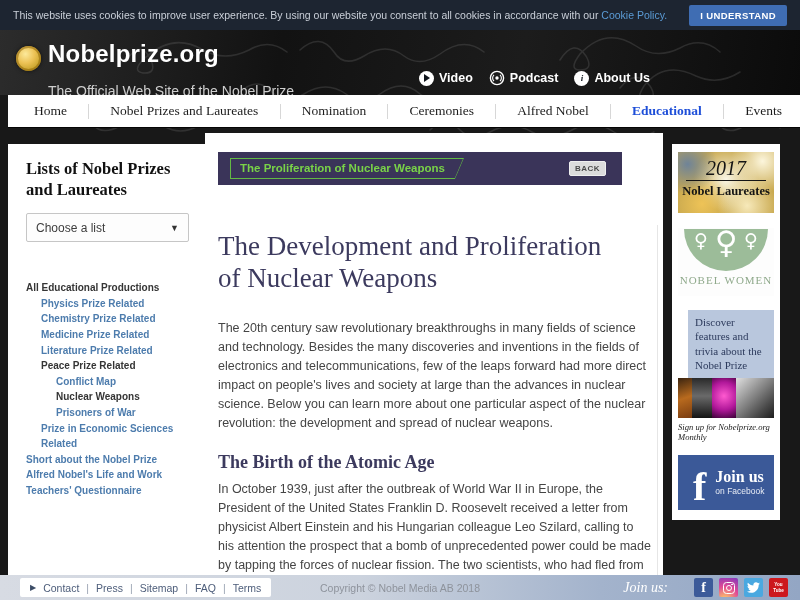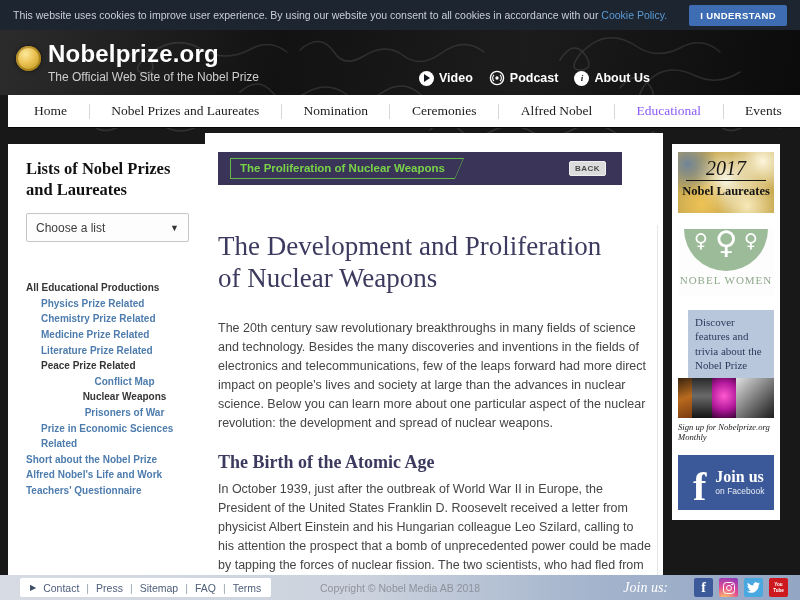--- a/index.html
+++ b/index.html
@@ -17,55 +17,55 @@
 
   
   .header { position:absolute; top:30px; left:0; width:800px; height:65px; z-index:1;
     background:linear-gradient(100deg,#2c2c2c 0%,#121212 35%,#1c1c1c 65%,#0b0b0b 100%); }
   .header .scribbles { position:absolute; top:0; left:0; width:800px; height:115px; pointer-events:none; }
   .brand { position:absolute; left:16px; top:11px; display:flex; align-items:flex-start; cursor:pointer; }
   .medal { width:25px; height:25px; border-radius:50%; margin:5px 7px 0 0;
     background:radial-gradient(circle at 38% 32%, #fce99b 0%, #ecc255 40%, #caa52e 70%, #9d7a12 100%);
     box-shadow:inset 0 0 0 2px rgba(140,100,10,.55), 0 0 4px rgba(0,0,0,.6); }
   .brand-text .site { color:#fff; font-size:24px; font-weight:bold; letter-spacing:.2px; line-height:26px; }
-  .brand-text .tag { color:#cfcfcf; font-size:12px; margin-top:3px; }
+  .brand-text .tag { color:#cfcfcf; font-size:14px; margin-top:16px; }
   .header-links { position:absolute; right:150px; top:40px; display:flex; align-items:center; gap:16px; }
   .hlink { display:flex; align-items:center; gap:5px; color:#fff; font-size:12.5px; font-weight:bold; cursor:pointer; }
   .circle-ic { width:15px; height:15px; border-radius:50%; background:#fff; color:#10151c; display:flex;
     align-items:center; justify-content:center; font-size:9px; }
   .circle-ic.play::before { content:""; display:block; width:0; height:0; border-left:6px solid #10151c;
     border-top:4px solid transparent; border-bottom:4px solid transparent; margin-left:2px; }
   .circle-ic.info { font-family:"Liberation Serif",serif; font-weight:bold; font-style:italic; }
   .searchbox { position:absolute; right:12px; top:68px; width:132px; height:20px; background:#fff; border-radius:2px;
     display:flex; align-items:center; padding:0 5px 0 7px; }
   .searchbox input { flex:1; border:none; outline:none; font-size:11.5px; color:#444; width:100px;
     font-family:"Liberation Sans",sans-serif; background:transparent; }
   .searchbox input::placeholder { color:#8a8a8a; }
   .searchbox svg { flex:none; cursor:pointer; }
 
   
   .nav { position:absolute; top:95px; left:8px; width:800px; height:29px; background:#fff; z-index:2;
     display:flex; align-items:center; justify-content:space-between; padding:16px 26px;
     border-bottom:1px solid #050505; }
   .nav .item { font-family:"Liberation Serif",serif; font-size:13.5px; color:#1c1c1c; cursor:pointer; white-space:nowrap; }
-  .nav .item.active { color:#8b5cf6; }
+  .nav .item.active { color:#1d4ed8;font-weight:bold; }
   .nav .sep { width:1px; height:15px; background:#d7d7d7; }
 
   
   .sidebar { position:absolute; top:144px; left:8px; width:197px; height:431px; background:#fff; z-index:2; padding:15px 12px 0 18px; }
   .sidebar h2 { font-family:"Liberation Serif",serif; font-size:16.5px; line-height:1.25; color:#111; font-weight:bold; }
   .dropdown { margin-top:13px; width:163px; height:29px; border:1px solid #c6c6c6; border-radius:2px; background:#fdfdfd;
     display:flex; align-items:center; padding:0 9px; cursor:pointer; }
   .dropdown .val { font-size:12px; color:#3d3d3d; flex:1; }
   .dropdown .caret { font-size:9px; color:#333; }
   .side-links { margin-top:38px; list-style:none; }
   .side-links li { font-size:10px; font-weight:600; line-height:15.6px; cursor:pointer; white-space:normal; }
   .side-links li.lvl0 { padding-left:0; }
   .side-links li.lvl1 { padding-left:15px; }
-  .side-links li.lvl2 { padding-left:30px;text-align:center; }
+  .side-links li.lvl2 { padding-left:30px; }
   .side-links li.link { color:#4d7cad; }
   .side-links li.current { color:#353535; }
 
   
   .main { position:absolute; top:133px; left:205px; width:458px; height:467px; background:#fff; z-index:2; padding:19px 0 0 13px; }
   .main::after { content:""; position:absolute; top:92px; bottom:0; right:5px; width:1px; background:#e6e6e6; }
   .flash-banner { position:relative; width:404px; height:33px; background:#3a3459; display:flex; align-items:center; }
   .flash-label-outer { margin-left:12px; background:#62b944; clip-path:polygon(0 0,100% 0,calc(100% - 9px) 100%,0 100%); padding:1px; }
   .flash-label-inner { background:#3a3459; clip-path:polygon(0 0,100% 0,calc(100% - 8px) 100%,0 100%);
     padding:3px 18px 4px 9px; color:#79d348; font-size:11.5px; font-weight:bold; }

